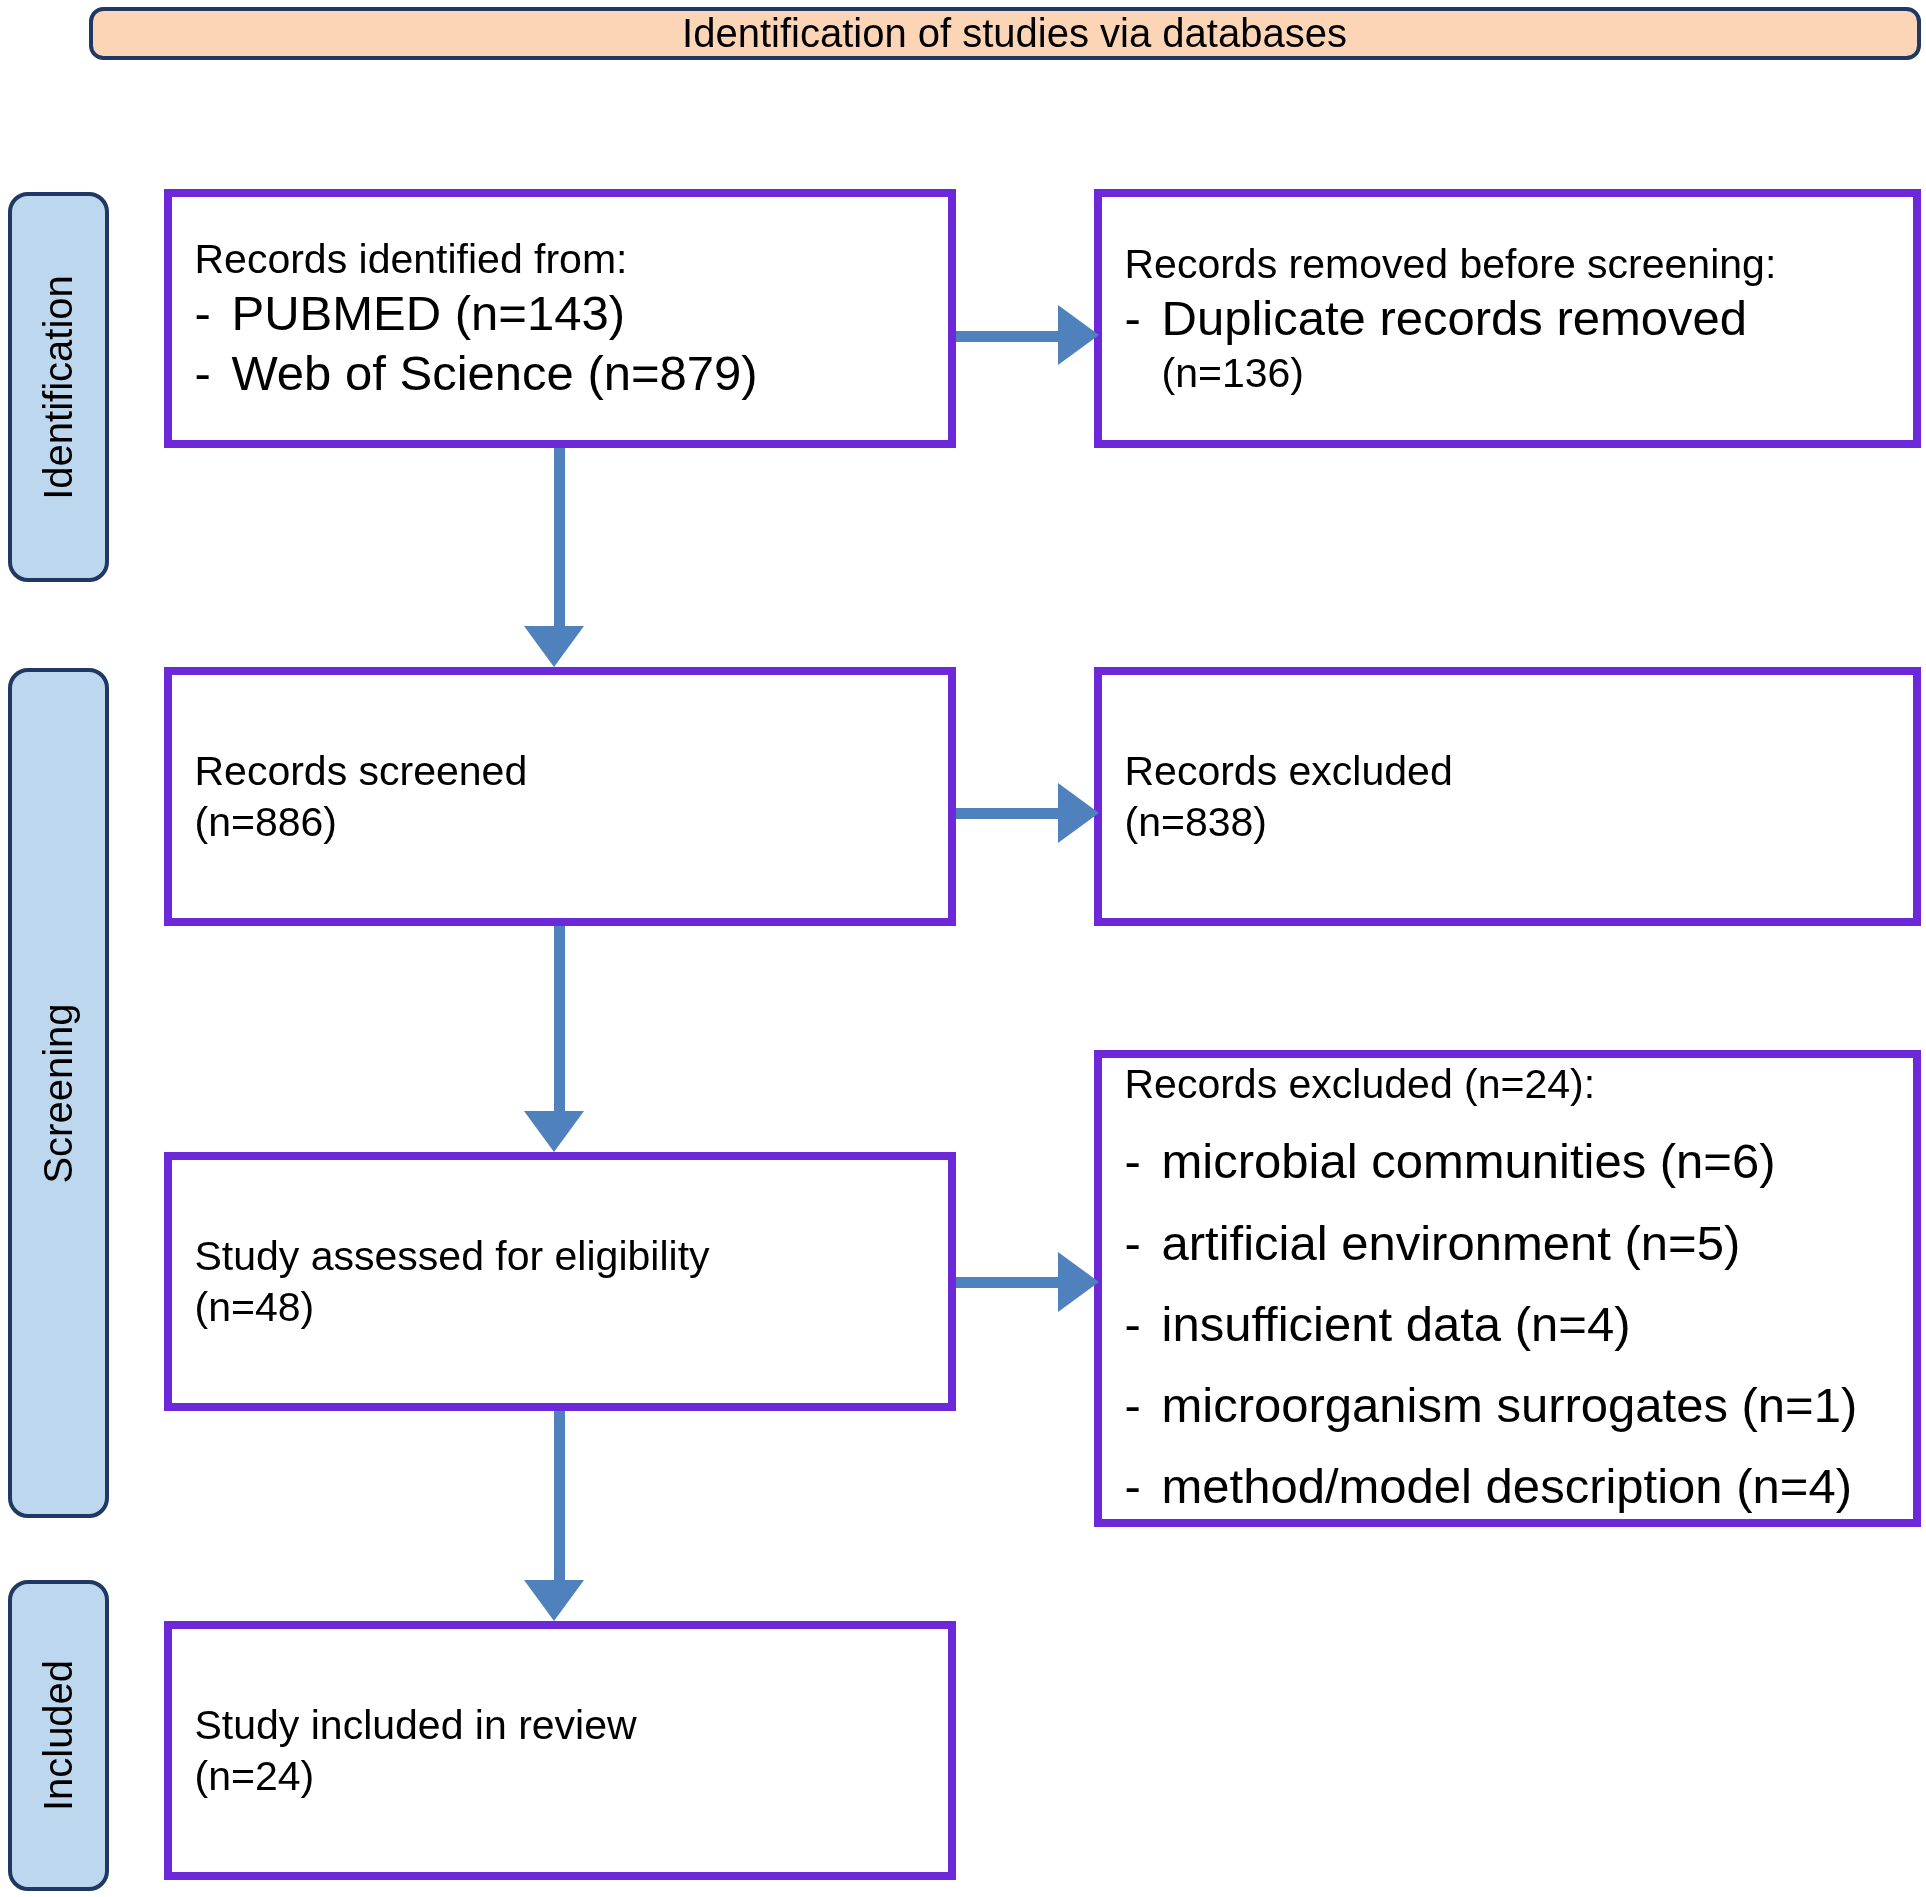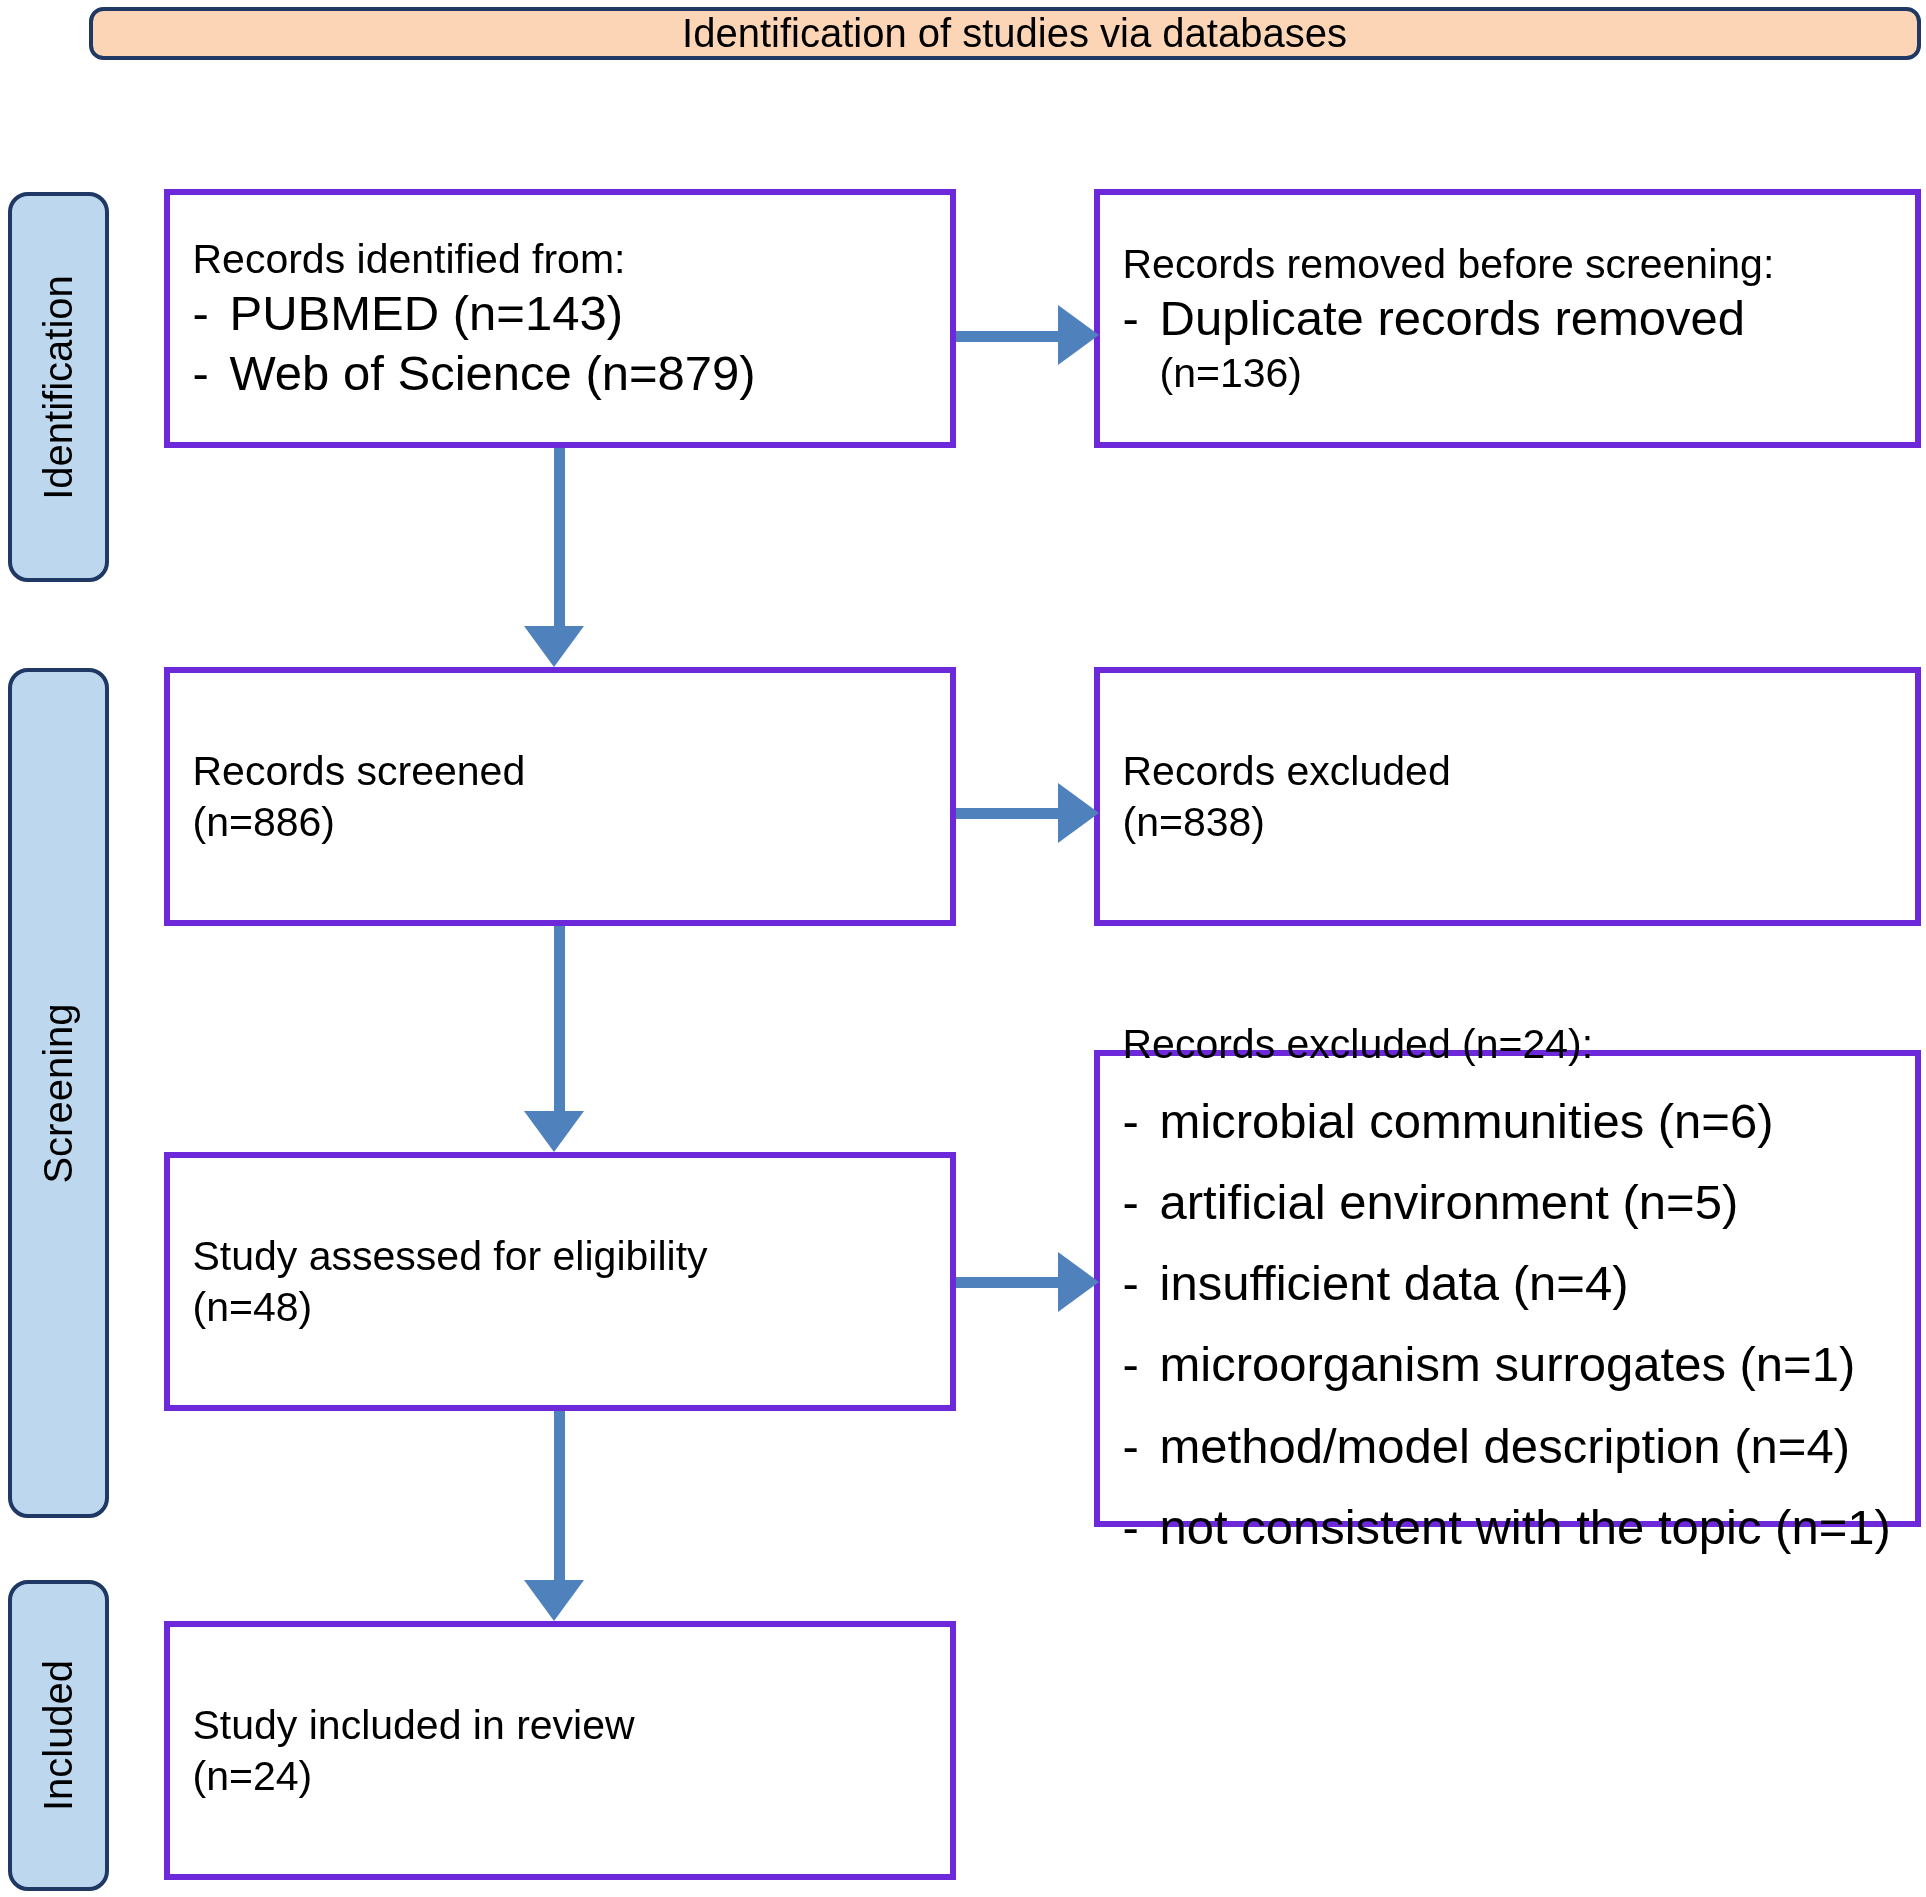--- a/index.html
+++ b/index.html
@@ -62,21 +62,21 @@
     color: #000000;
   }
   .band-identification { top: 192px;  height: 390px;  }
   .band-screening      { top: 668px; height: 850px; }
   .band-included       { top: 1580px; height: 311px;  }
 
   
   .flow-box {
     position: absolute;
     background: #ffffff;
-    border: 6px solid #6d28d9;
+    border: 8px solid #6d28d9;
     box-sizing: border-box;
     padding: 17px 22.5px;
     display: flex;
     flex-direction: column;
     justify-content: center;
   }
   .flow-box .line {
     font-size: 41px;
     line-height: 1.22;
     color: #000000;
@@ -223,23 +223,20 @@
     </div>
     <div class="bullet-line">
       <span class="dash">-</span><span>insufficient data (n=4)</span>
     </div>
     <div class="bullet-line">
       <span class="dash">-</span><span>microorganism surrogates (n=1)</span>
     </div>
     <div class="bullet-line">
       <span class="dash">-</span><span>method/model description (n=4)</span>
     </div>
-    <div class="bullet-line">
-      <span class="dash">-</span><span>not consistent with the topic (n=1)</span>
-    </div>
   </div>
 
   <div class="flow-box box-included">
     <div class="line">Study included in review</div>
     <div class="line">(n=24)</div>
   </div>
 
   <div class="conn v-line v1"></div>
   <div class="arrow-down v1-head"></div>
 

